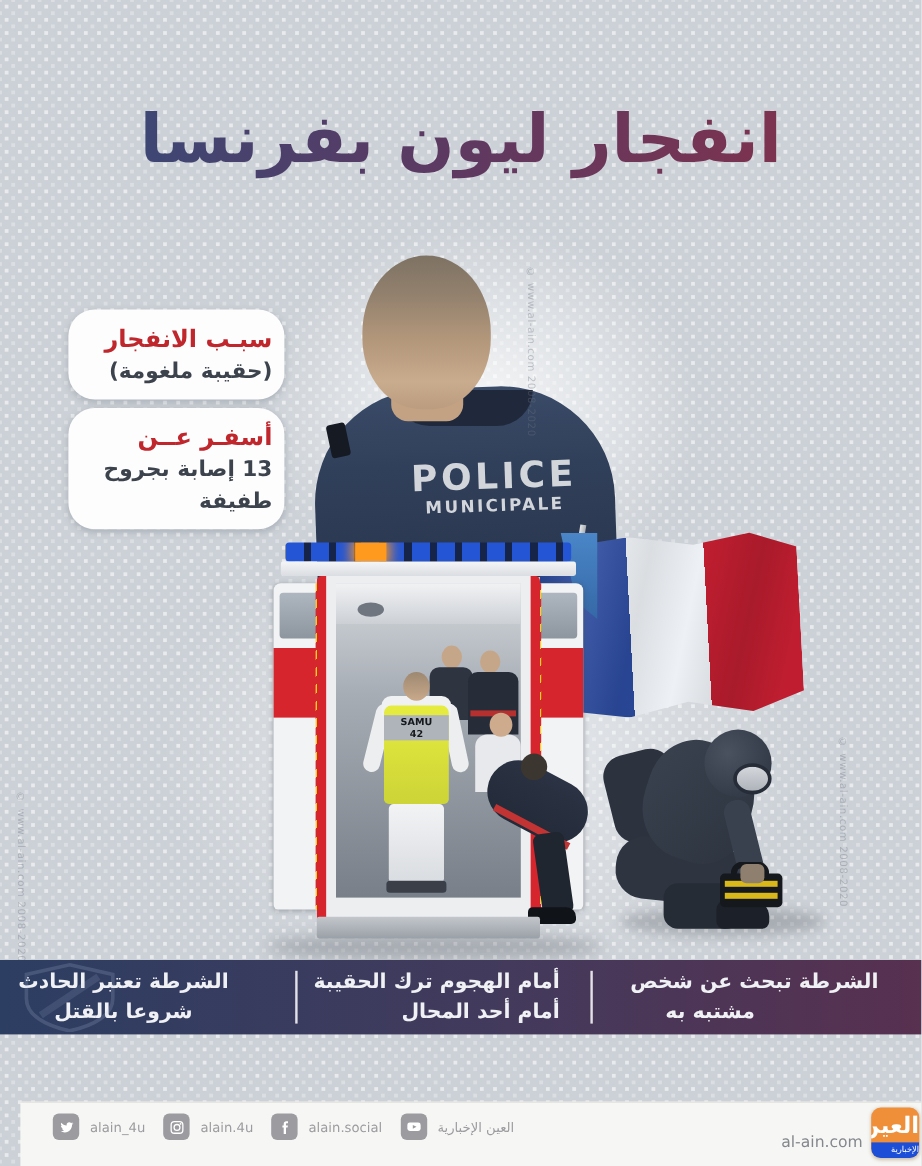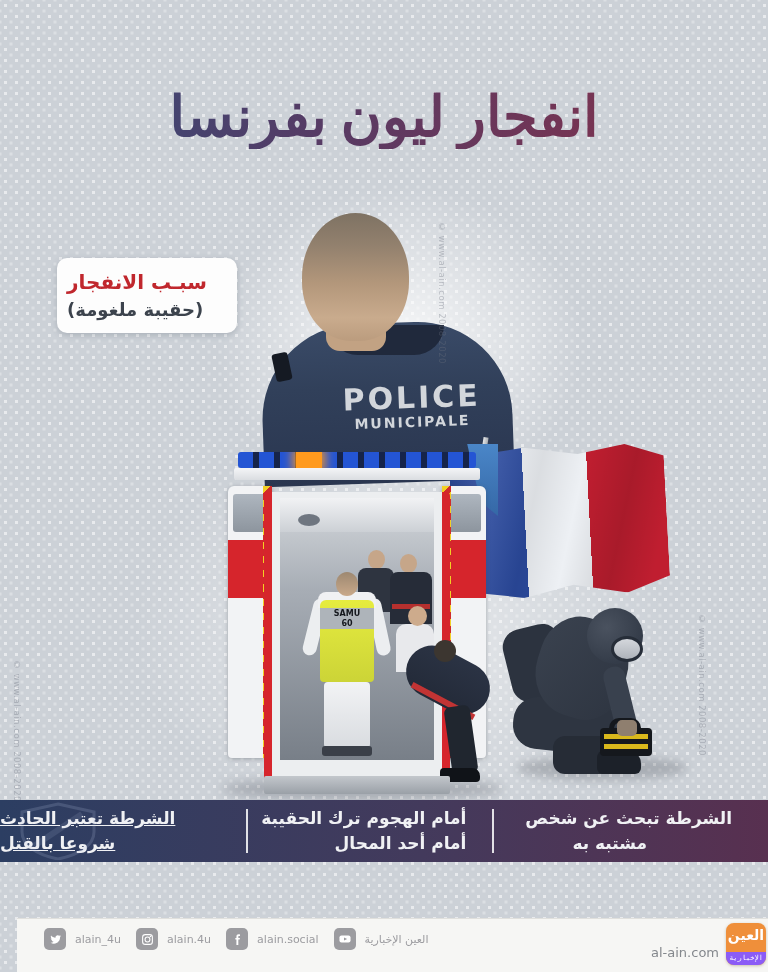--- a/index.html
+++ b/index.html
@@ -17,25 +17,25 @@
     background:radial-gradient(ellipse at center, rgba(255,255,255,.85) 0%, rgba(255,255,255,0) 68%); z-index:1; }
   .glow-center { left:130px; top:430px; width:540px; height:400px;
     background:radial-gradient(ellipse at center, rgba(255,255,255,.55) 0%, rgba(255,255,255,0) 70%); z-index:1; }
 
   
   .title { position:absolute; left:0; top:84px; width:768px; text-align:center;
     direction:rtl; font-size:56px; font-weight:800; letter-spacing:0;
     color:#5a3a63;
     background:linear-gradient(90deg, #2f4d7c 0%, #5a3a63 45%, #8a3048 100%);
     -webkit-background-clip:text; background-clip:text; -webkit-text-fill-color:transparent;
-    z-index:8;font-family:Liberation Serif, serif; }
-
-  
-  .card { position:absolute; background:#fdfdfd; border-radius:10px;
-    box-shadow:0 2px 6px rgba(80,90,105,.28); direction:rtl; text-align:left;
+    z-index:8; }
+
+  
+  .card { position:absolute; background:#fdfdfd; border-radius:22px;
+    box-shadow:0 2px 6px rgba(80,90,105,.28); direction:rtl; text-align:right;
     padding:10px 10px; z-index:8; }
   .card-cause { left:57px; top:258px; width:180px; }
   .card-result { left:57px; top:340px; width:180px; }
   .card .heading { color:#c0272d; font-weight:800; font-size:20px; line-height:1.45; }
   .card .body { color:#3c434d; font-weight:700; font-size:18px; line-height:1.45; }
 
   .date-badge { position:absolute; left:549px; top:264px; width:168px;
     background:#fdfdfd; border-radius:9px; box-shadow:0 2px 5px rgba(80,90,105,.28);
     direction:rtl; text-align:center; color:#c0272d; font-weight:800; font-size:17px;
     padding:5px 6px; z-index:8; }
@@ -122,21 +122,21 @@
   .door-r { left:214px; border-radius:0 6px 4px 0; }
   .door .door-window { position:absolute; left:5px; top:8px; width:34px; height:38px;
     background:linear-gradient(#aeb6bf,#8d959e); border-radius:3px; }
   .door .door-red { position:absolute; left:0; top:54px; width:44px; height:58px; background:#d6252c; }
   .door .chev { position:absolute; top:0; width:9px; height:272px;
     background:repeating-linear-gradient(135deg, #f2d024 0 5px, #cf2b2b 5px 10px); }
   .door-l .chev { right:0; }
   .door-r .chev { left:0; }
   .amb-frame { position:absolute; left:36px; top:28px; width:186px; height:290px;
     background:#eceef0; border-left:8px solid #d6252c; border-right:8px solid #d6252c;
-    border-radius:4px;margin-top:12px; }
+    border-radius:4px; }
   .interior { position:absolute; left:8px; top:6px; width:154px; height:262px;
     background:linear-gradient(#d4d8dc 0%, #a7adb5 35%, #787f88 100%); overflow:hidden; }
   .ceiling { position:absolute; left:0; top:0; width:154px; height:34px;
     background:linear-gradient(#f1f2f4,#ccd0d5); }
   .lamp { position:absolute; left:18px; top:16px; width:22px; height:12px;
     border-radius:50%; background:#6f7680; }
   .crew-head { position:absolute; width:17px; height:19px; border-radius:50%;
     background:#c6a689; }
   .h1 { left:88px; top:52px; }
   .h2 { left:120px; top:56px; }
@@ -210,55 +210,59 @@
   .bt-handle { position:absolute; left:104px; top:110px; width:32px; height:14px;
     border:5px solid #15181d; border-bottom:none; border-radius:10px 10px 0 0; }
 
   
   .ticker { position:absolute; left:0; top:800px; width:768px; height:62px; z-index:9;
     background:linear-gradient(90deg, #2c3e62 0%, #433a5c 55%, #583050 100%);
     display:flex; direction:rtl; align-items:center; color:#f0f1f4; }
   .shield-wm { position:absolute; left:14px; top:2px; opacity:.18; }
   .seg { direction:rtl; font-size:17px; font-weight:700; line-height:1.45; }
   .seg-1 { width:275px; padding-right:36px; text-align:right; }
-  .seg-1 .l2 { text-align:left; padding-left:78px; }
+  .seg-1 .l2 { text-align:left; padding-left:60px; }
   .seg-2 { width:246px; padding-right:26px; text-align:right; }
-  .seg-3 { width:247px; padding-right:40px; text-align:left;text-decoration:underline; }
+  .seg-3 { width:247px; padding-right:40px; text-align:center; }
   .tdiv { width:2px; height:44px; background:rgba(255,255,255,.85); flex:0 0 2px; }
 
   
   .footer { position:absolute; left:17px; top:918px; width:768px; height:54px;
     background:#f6f6f4; border-top:1px solid #e0e0dd; z-index:9; }
   .social { position:absolute; left:27px; top:9px; display:flex; align-items:center; gap:9px; }
   .icon-box { width:22px; height:22px; border-radius:5px; background:#9c9ca0;
     display:flex; align-items:center; justify-content:center; flex:0 0 22px; }
   .handle { color:#9c9ca0; font-size:11px; margin-right:6px; white-space:nowrap; }
   .handle-ar { direction:rtl; }
   .website { position:absolute; left:610px; top:26px; width:92px; text-align:right;
     color:#84888d; font-size:13px; }
   .alain-logo { position:absolute; left:709px; top:4px; width:40px; height:42px;
     background:#ef8f3a; border-radius:8px; overflow:hidden; box-shadow:0 1px 3px rgba(120,90,40,.35); }
   .alain-logo .main { display:block; text-align:center; color:#fff; font-weight:800;
-    font-size:14px; direction:rtl; margin-top:4px; }
+    font-size:19px; direction:rtl; margin-top:4px; }
   .alain-logo .sub { position:absolute; left:0; bottom:0; width:100%; height:13px;
-    background:#8b5cf6; color:#fff; font-size:7px; text-align:center; line-height:13px; direction:rtl;font-family:Liberation Mono, monospace; }
+    background:#1d4ed8; color:#fff; font-size:7px; text-align:right; line-height:13px; direction:rtl; }
 </style>
 </head>
 <body>
 
 <div class="page">
 
   <div class="glow glow-officer"></div>
   <div class="glow glow-center"></div>
 
   <div class="title">انفجار ليون بفرنسا</div>
 
   <div class="card card-cause">
     <div class="heading">سبـب الانفجار</div>
     <div class="body">(حقيبة ملغومة)</div>
+  </div>
+  <div class="card card-result">
+    <div class="heading">أسفـر عــن</div>
+    <div class="body">13 إصابة بجروح طفيفة</div>
   </div>
 
 
 
   <div class="officer">
     <div class="torso"></div>
     <div class="collar"></div>
     <div class="neck"></div>
     <div class="head"></div>
     <div class="radio"></div>
@@ -308,21 +312,21 @@
         <div class="patient-head"></div>
         <div class="medic">
           <div class="medic-arm arm-l"></div>
           <div class="medic-arm arm-r"></div>
           <div class="medic-legs"></div>
           <div class="medic-shoes"></div>
           <div class="medic-shoulders"></div>
           <div class="medic-vest">
             <div class="vest-band">
               <span>SAMU</span><br>
-              <span>60</span>
+              <span>42</span>
             </div>
           </div>
           <div class="medic-head"></div>
         </div>
       </div>
       <div class="fireman">
         <div class="f-body"></div>
         <div class="f-stripe"></div>
         <div class="f-head"></div>
         <div class="f-leg"></div>

